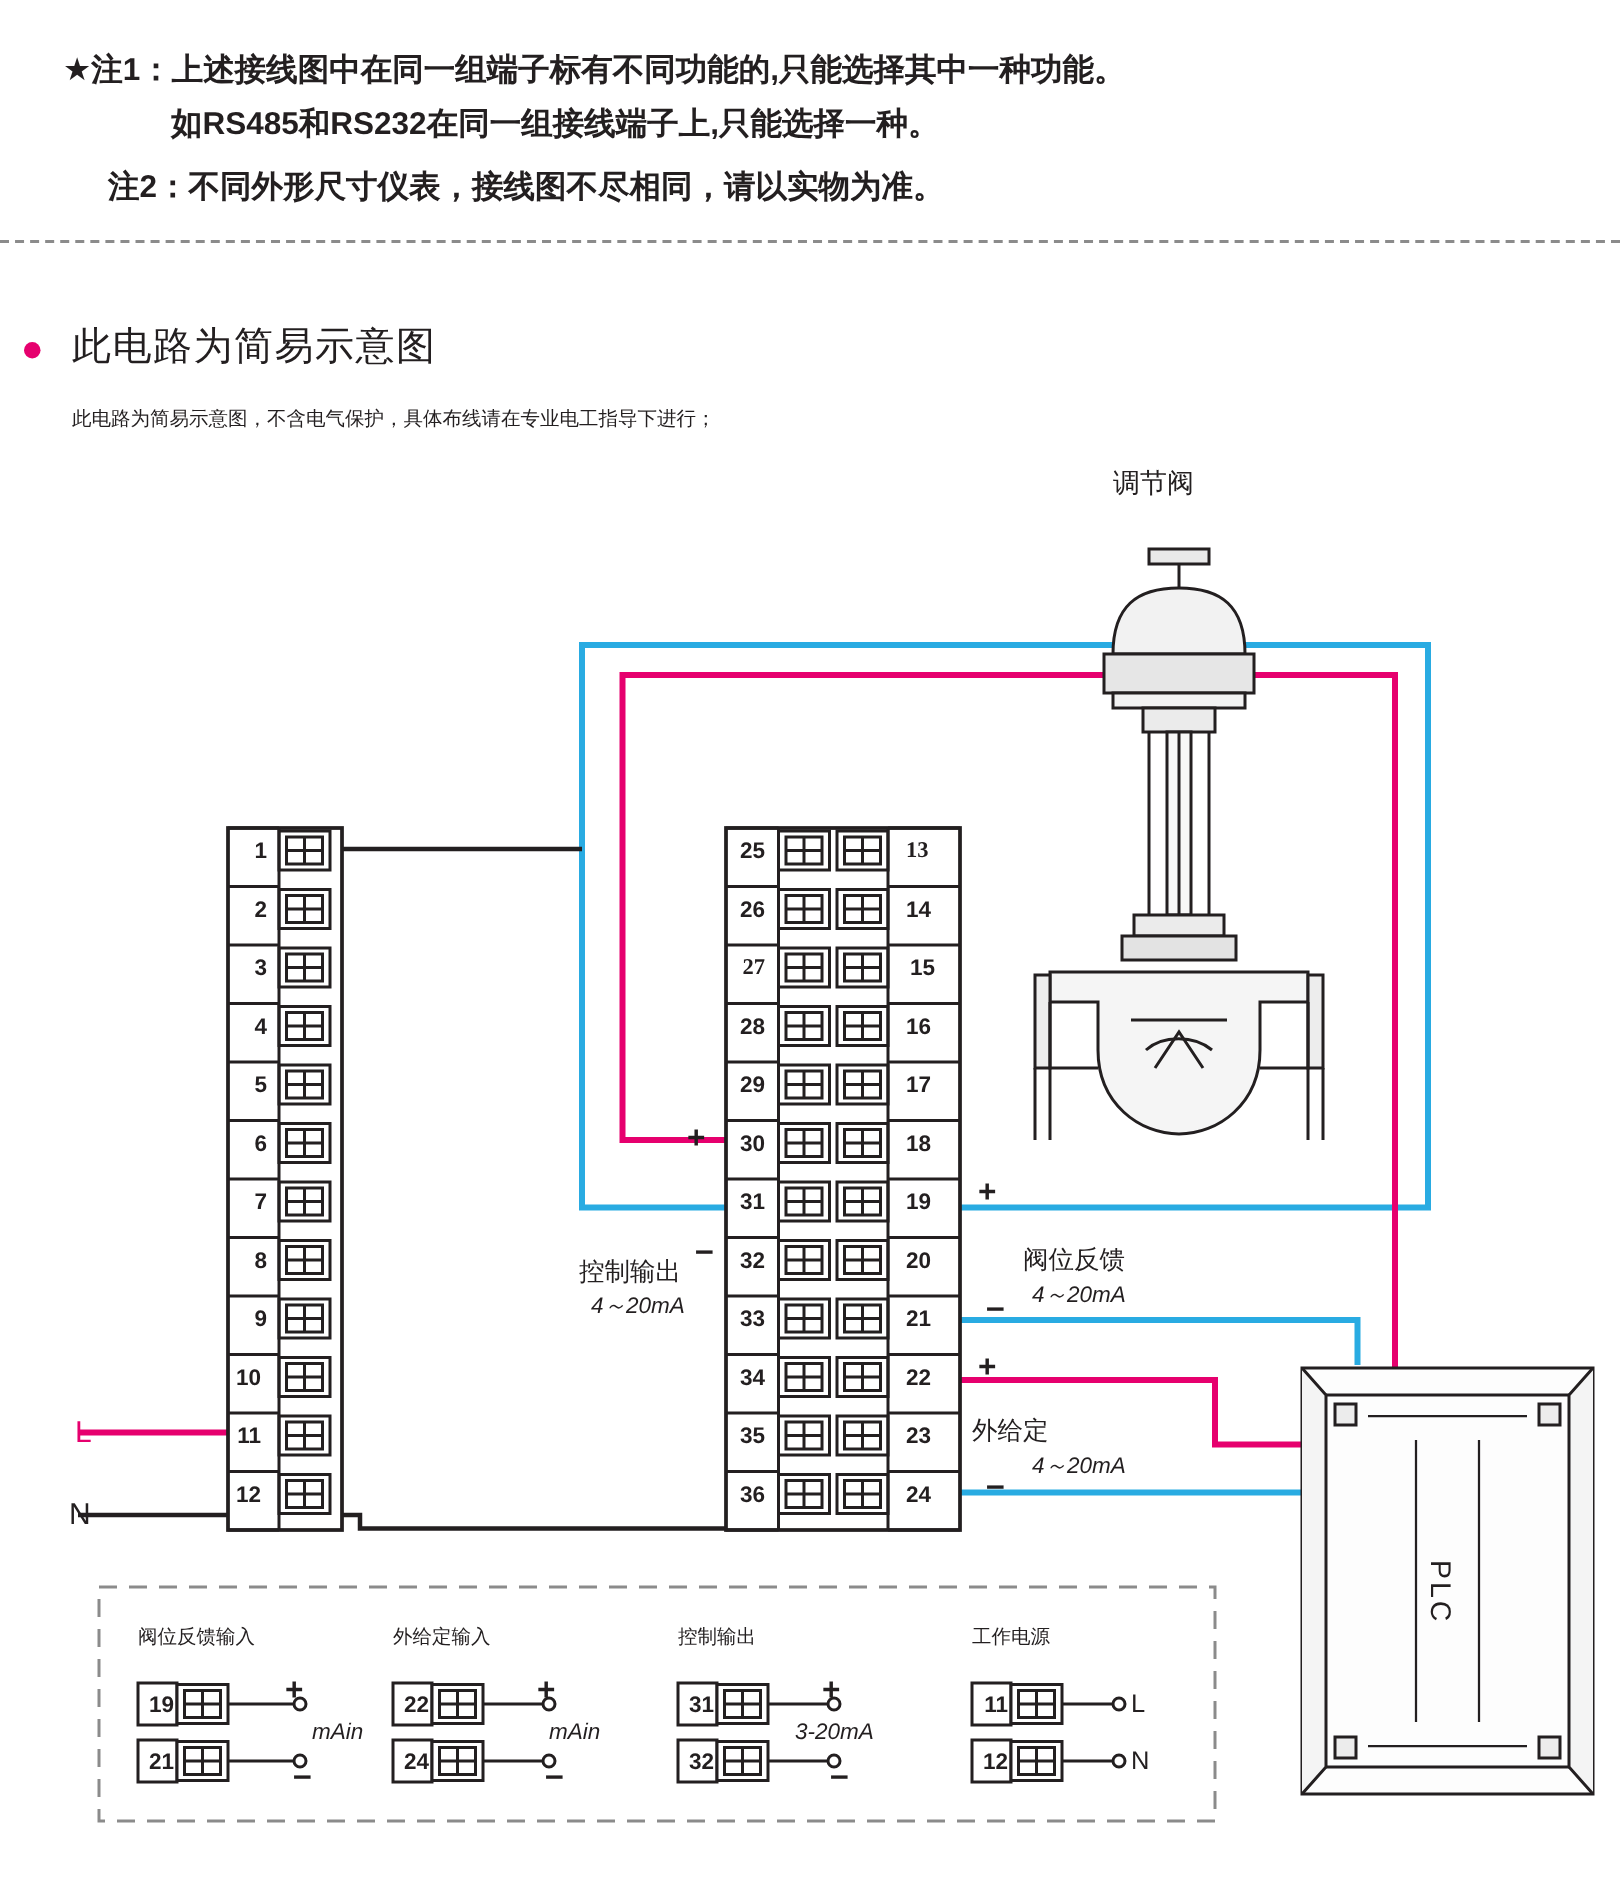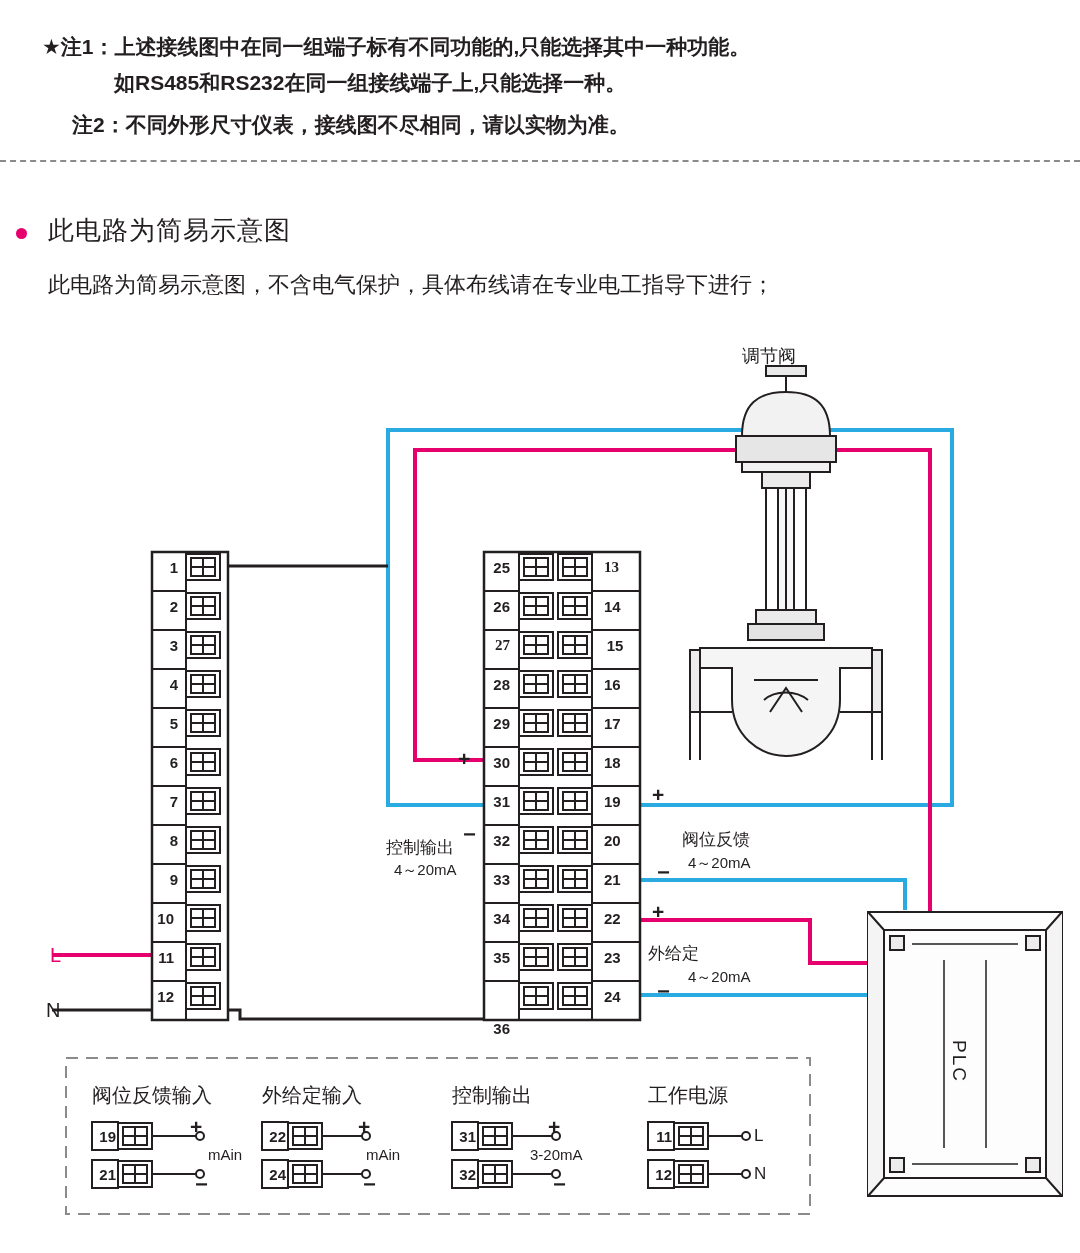--- a/index.html
+++ b/index.html
@@ -15,37 +15,37 @@
   .note-line{font-size:21px;font-weight:bold;line-height:34px;white-space:nowrap;}
   .note1{position:absolute;left:42px;top:30px;}
   .note1b{position:absolute;left:114px;top:66px;}
   .note2{position:absolute;left:72px;top:108px;}
   .note-star{letter-spacing:0px;}
   .dashdiv{position:absolute;left:0;top:160px;width:1080px;height:0;border-top:2px dashed #8b8b8b;}
 
   
   .bullet{position:absolute;left:16px;top:228px;width:11px;height:11px;border-radius:50%;background:#e6006e;}
   .sec-title{position:absolute;left:48px;top:213px;font-size:26px;letter-spacing:1px;}
-  .sec-sub{position:absolute;left:48px;top:270px;font-size:22px;}
+  .sec-sub{position:absolute;left:48px;top:270px;font-size:13px;}
 
   
   .canvas{position:absolute;left:0;top:0;width:1080px;height:1253px;}
   .canvas svg{position:absolute;left:0;top:0;}
 
   
   .lbl{position:absolute;font-size:17px;color:#231f20;white-space:nowrap;}
-  .lbl.small{font-size:15px;}
+  .lbl.small{font-size:15px;font-style:italic;}
   .lbl.sign{font-size:21px;font-weight:bold;}
   .lbl.sign.minus{font-size:23px;}
   .lbl.valve{font-size:18px;}
   .lbl.plc{font-size:19px;letter-spacing:2px;}
   .rot{transform:rotate(90deg);transform-origin:left top;}
   .lbl.pink{color:#e6006e;}
   .term-num{position:absolute;font-size:15px;font-weight:bold;text-align:right;width:22px;}
-  .legend-t{position:absolute;font-size:20px;}
+  .legend-t{position:absolute;font-size:13px;}
 </style>
 </head>
 <body>
 
 <div class="notes">
   <div class="note-line note1">
     <span class="note-star">★注1：</span><span>上述接线图中在同一组端子标有不同功能的,只能选择其中一种功能。</span>
   </div>
   <div class="note-line note1b">
     <span>如RS485和RS232在同一组接线端子上,只能选择一种。</span>
@@ -269,21 +269,21 @@
     <use href="#tblock" x="674" y="1123"></use>
     <rect x="648" y="1160" width="26" height="28" fill="#fff"></rect>
     <use href="#tblock" x="674" y="1161"></use>
     <path d="M708 1136 L742 1136 M708 1174 L742 1174"></path>
     <circle cx="746" cy="1136" r="4"></circle>
         <circle cx="746" cy="1174" r="4"></circle>
   </g>
 </svg>
 </div>
 
-<div class="lbl valve" style="left:742px;top:344px;text-align:right;">调节阀</div>
+<div class="lbl valve" style="left:742px;top:310px;text-align:right;">调节阀</div>
 
 <div class="term-num" style="left:156px;top:559px;">1</div>
 <div class="term-num" style="left:156px;top:598px;">2</div>
 <div class="term-num" style="left:156px;top:637px;">3</div>
 <div class="term-num" style="left:156px;top:676px;">4</div>
 <div class="term-num" style="left:156px;top:715px;">5</div>
 <div class="term-num" style="left:156px;top:754px;">6</div>
 <div class="term-num" style="left:156px;top:793px;">7</div>
 <div class="term-num" style="left:156px;top:832px;">8</div>
 <div class="term-num" style="left:156px;top:871px;">9</div>
@@ -295,21 +295,21 @@
 <div class="term-num" style="left:488px;top:598px;">26</div>
 <div class="term-num" style="left:488px;top:637px;font-family:Liberation Serif, serif;">27</div>
 <div class="term-num" style="left:488px;top:676px;">28</div>
 <div class="term-num" style="left:488px;top:715px;">29</div>
 <div class="term-num" style="left:488px;top:754px;">30</div>
 <div class="term-num" style="left:488px;top:793px;">31</div>
 <div class="term-num" style="left:488px;top:832px;">32</div>
 <div class="term-num" style="left:488px;top:871px;">33</div>
 <div class="term-num" style="left:488px;top:910px;">34</div>
 <div class="term-num" style="left:488px;top:949px;">35</div>
-<div class="term-num" style="left:488px;top:988px;margin-top:32px;">36</div>
+<div class="term-num" style="left:488px;top:988px;">36</div>
 
 <div class="term-num" style="left:604px;top:559px;text-align:left;font-family:Liberation Serif, serif;">13</div>
 <div class="term-num" style="left:604px;top:598px;text-align:left;">14</div>
 <div class="term-num" style="left:604px;top:637px;text-align:center;">15</div>
 <div class="term-num" style="left:604px;top:676px;text-align:left;">16</div>
 <div class="term-num" style="left:604px;top:715px;text-align:left;">17</div>
 <div class="term-num" style="left:604px;top:754px;text-align:left;">18</div>
 <div class="term-num" style="left:604px;top:793px;text-align:left;">19</div>
 <div class="term-num" style="left:604px;top:832px;text-align:left;">20</div>
 <div class="term-num" style="left:604px;top:871px;text-align:left;">21</div>

